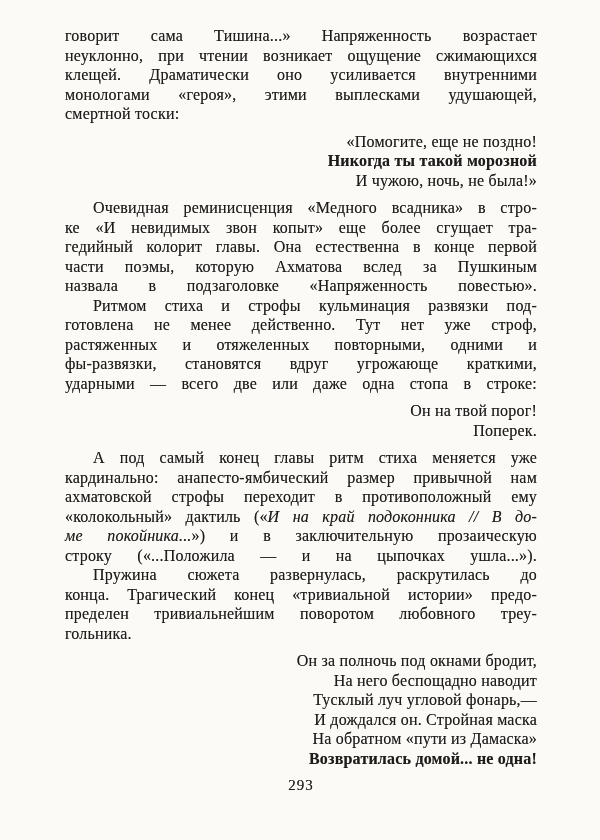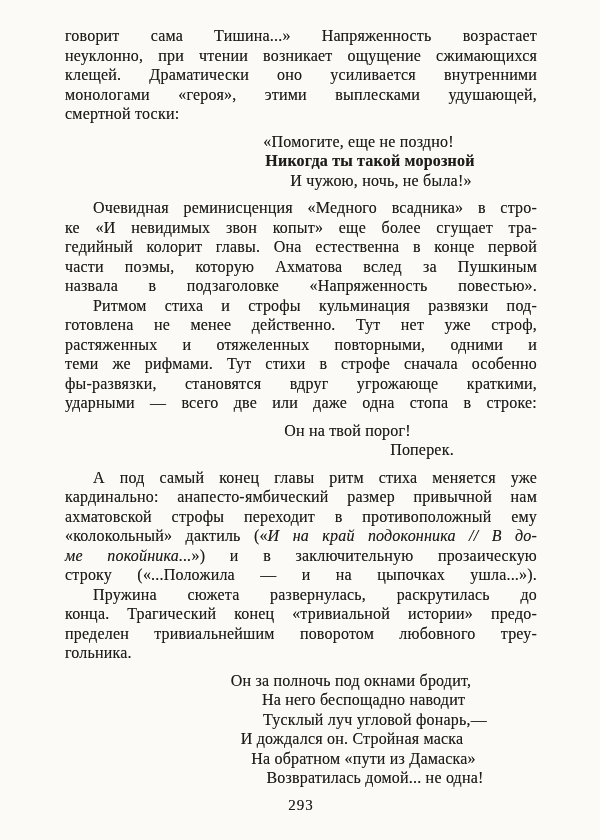--- a/index.html
+++ b/index.html
@@ -32,21 +32,21 @@
     text-align: center;
     text-align-last: left;
   }
   .prose-line.first-indent {
     padding-left: 28px;
   }
   .verse {
     margin: 8px 0;
   }
   .verse-line {
-    text-align: center;
+    text-align: right;
     white-space: nowrap;
   }
   .italic { font-style: italic; }
   .page-number {
     margin-top: 8px;
     text-align: center;
     font-size: 15px;
     letter-spacing: 1px;
   }
 </style>
@@ -71,21 +71,20 @@
         <div class="prose-line first-indent">Очевидная реминисценция «Медного всадника» в стро-</div>
         <div class="prose-line">ке «И невидимых звон копыт» еще более сгущает тра-</div>
         <div class="prose-line">гедийный колорит главы. Она естественна в конце первой</div>
         <div class="prose-line">части поэмы, которую Ахматова вслед за Пушкиным</div>
         <div class="prose-line">назвала в подзаголовке «Напряженность повестью».</div>
       </div>
       <div>
         <div class="prose-line first-indent">Ритмом стиха и строфы кульминация развязки под-</div>
         <div class="prose-line">готовлена не менее действенно. Тут нет уже строф,</div>
         <div class="prose-line">растяженных и отяжеленных повторными, одними и</div>
-        <div class="prose-line">теми же рифмами. Тут стихи в строфе сначала особенно</div>
         <div class="prose-line">фы-развязки, становятся вдруг угрожающе краткими,</div>
         <div class="prose-line">ударными — всего две или даже одна стопа в строке:</div>
       </div>
       <div class="verse">
         <div class="verse-line" style="padding-left: 93px;">Он на твой порог!</div>
         <div class="verse-line" style="padding-left: 242px;">Поперек.</div>
       </div>
       <div>
         <div class="prose-line first-indent">А под самый конец главы ритм стиха меняется уже</div>
         <div class="prose-line">кардинально: анапесто-ямбический размер привычной нам</div>
@@ -99,17 +98,17 @@
         <div class="prose-line">конца. Трагический конец «тривиальной истории» предо-</div>
         <div class="prose-line">пределен тривиальнейшим поворотом любовного треу-</div>
         <div class="prose-line last-left">гольника.</div>
       </div>
       <div class="verse">
         <div class="verse-line" style="padding-left: 100px;">Он за полночь под окнами бродит,</div>
         <div class="verse-line" style="padding-left: 125px;">На него беспощадно наводит</div>
         <div class="verse-line" style="padding-left: 148px;">Тусклый луч угловой фонарь,—</div>
         <div class="verse-line" style="padding-left: 102px;">И дождался он. Стройная маска</div>
         <div class="verse-line" style="padding-left: 125px;">На обратном «пути из Дамаска»</div>
-        <div class="verse-line" style="padding-left: 148px;">Возвратилась домой... не одна!</div>
+        <div class="verse-line" style="padding-left: 148px; font-weight: bold;">Возвратилась домой... не одна!</div>
       </div>
     </section>
   <div class="page-number">293</div>
 </main>
 
 </body></html>

